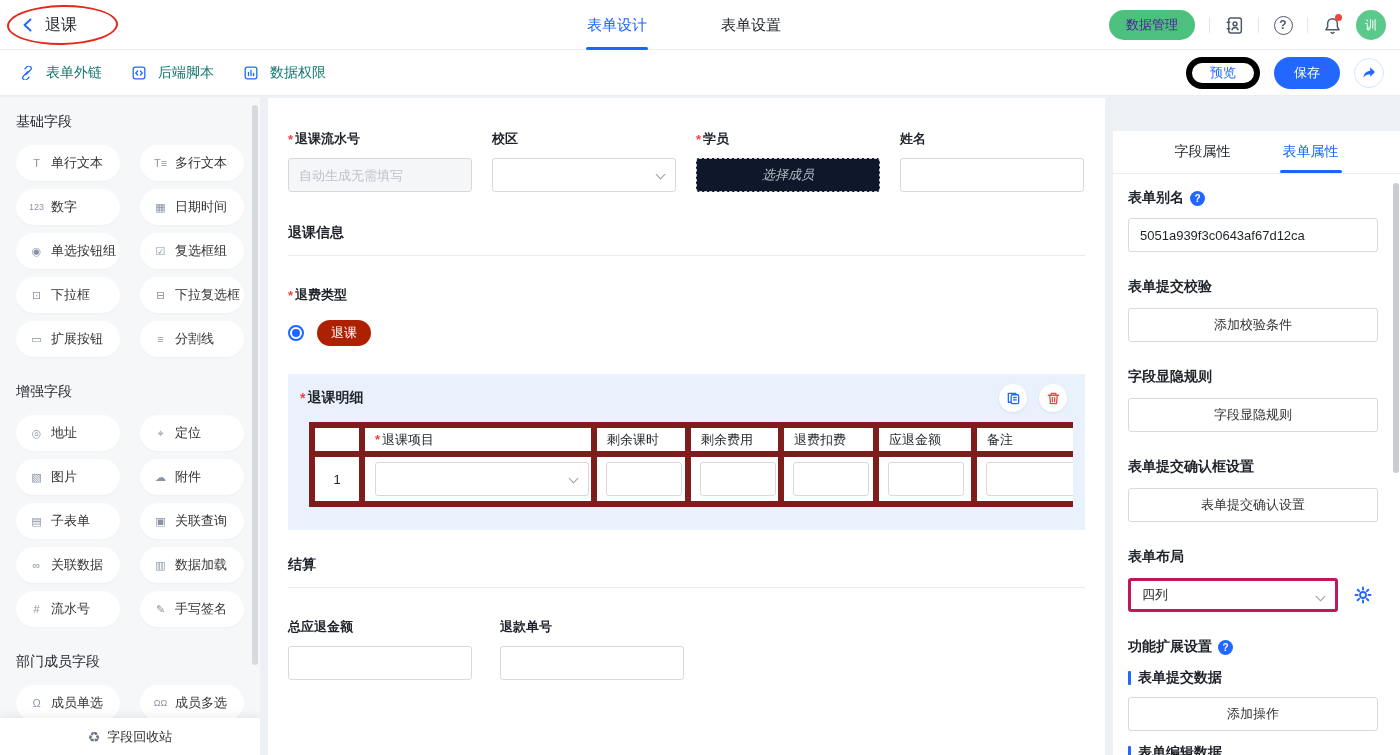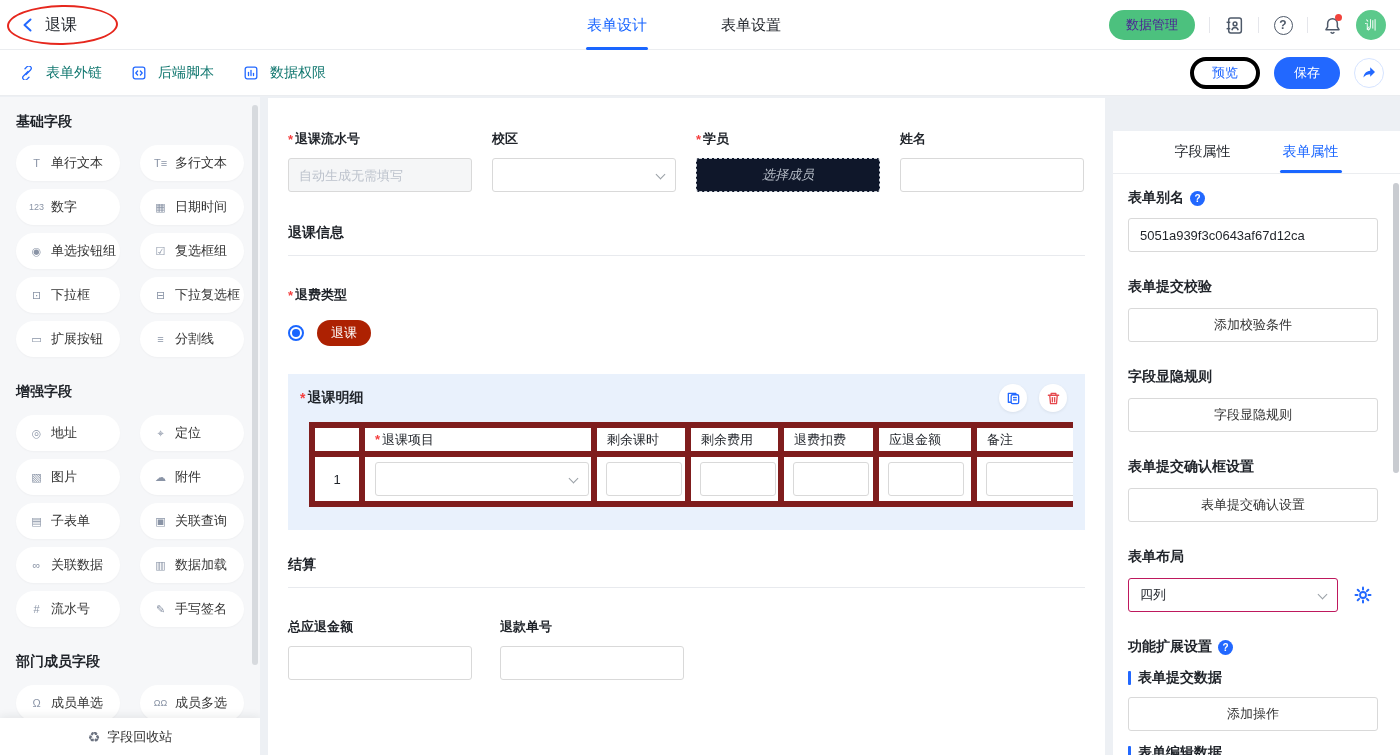--- a/index.html
+++ b/index.html
@@ -29,31 +29,31 @@
   .bell-dot { position:absolute; right:0px; top:-1px; width:7px; height:7px; background:#f1433c; border-radius:50%; }
   .avatar { width:30px; height:30px; border-radius:50%; background:#5bc98b; color:#fff;
     display:flex; align-items:center; justify-content:center; font-size:12px; cursor:pointer; }
 
   
   .tbar { position:absolute; left:0; top:50px; width:1400px; height:46px; background:#fff;
     border-bottom:1px solid #ebedf0; z-index:29; }
   .tbar-links { position:absolute; left:20px; top:0; height:46px; display:flex; gap:30px; align-items:center; }
   .tlink { display:flex; align-items:center; gap:12px; color:#0f766e; font-size:14px; cursor:pointer; }
   .tbar-right { position:absolute; right:16px; top:0; height:46px; display:flex; gap:14px; align-items:center; }
-  .btn-outline { height:32px; padding:0 18px; background:#fff; color:#2268ff; border:4px solid #000000;
+  .btn-outline { height:32px; padding:0 18px; background:#fff; color:#2268ff; border:6px solid #000000;
     border-radius:16px; font-size:13px; cursor:pointer; }
   .btn-primary { height:32px; padding:0 20px; background:#2268ff; color:#fff; border:none;
     border-radius:16px; font-size:13px; cursor:pointer; }
   .btn-share { width:30px; height:30px; border-radius:50%; background:#fff; border:1px solid #d6e4ff;
     display:flex; align-items:center; justify-content:center; cursor:pointer; }
 
   
   .sidebar { position:absolute; left:0; top:97px; width:260px; height:658px; background:#f6f7f9; overflow:hidden; }
   .sb-inner { padding:16px 16px 0 16px; }
-  .sb-title { font-size:14px; font-weight:700; color:#1f2329; }
+  .sb-title { font-size:14px; font-weight:400; color:#1f2329; }
   .sb-title.mt { margin-top:26px; }
   .sb-grid { margin-top:14px; display:grid; grid-template-columns:104px 104px; column-gap:20px; row-gap:8px; }
   .pill { height:36px; background:#fff; border-radius:18px; display:flex; align-items:center;
     padding-left:13px; gap:7px; font-size:13px; color:#333; cursor:grab; box-shadow:0 1px 2px rgba(31,35,41,.03); }
   .pill .pi { width:15px; text-align:center; color:#8a94a6; font-size:11px; flex:none; }
   .pill.stub { height:36px; }
   .sb-scroll { position:absolute; right:2px; top:8px; width:6px; height:560px; background:#d7dade; border-radius:3px; }
   .sb-footer { position:absolute; left:0; bottom:0; width:260px; height:37px; background:#fff;
     box-shadow:0 -2px 8px rgba(31,35,41,.08); display:flex; align-items:center; justify-content:center;
     gap:7px; font-size:13px; color:#333; cursor:pointer; z-index:5; }
@@ -111,21 +111,21 @@
   .p-body { padding:15px 22px 0 15px; }
   .p-label { font-size:14px; font-weight:700; color:#1f2329; display:flex; align-items:center; gap:6px; }
   .p-label.mt { margin-top:26px; }
   .q-blue { width:15px; height:15px; border-radius:50%; background:#2268ff; color:#fff; font-size:10px;
     font-weight:700; display:flex; align-items:center; justify-content:center; cursor:pointer; }
   .p-input { margin-top:11px; width:250px; height:34px; border:1px solid #d9d9d9; border-radius:3px;
     padding:0 11px; font-size:13px; color:#1f2329; outline:none; font-family:inherit; background:#fff; }
   .p-btn { margin-top:12px; width:250px; height:34px; background:#fff; border:1px solid #d9d9d9;
     border-radius:3px; font-size:13px; color:#333; cursor:pointer; font-family:inherit; }
   .p-layout-row { margin-top:12px; display:flex; align-items:center; gap:10px; }
-  .p-sel { position:relative; width:210px; height:34px; border:1px solid #be185d; border-radius:3px;
+  .p-sel { position:relative; width:210px; height:34px; border:3px solid #be185d; border-radius:3px;
     background:#fff; cursor:pointer; display:flex; align-items:center; padding:0 11px; font-size:13px; }
   .gear-btn { width:30px; height:30px; display:flex; align-items:center; justify-content:center; cursor:pointer; }
   .p-sub { margin-top:13px; display:flex; align-items:center; gap:7px; font-size:14px; font-weight:700; }
   .p-sub .bar { width:3px; height:14px; background:#2268ff; border-radius:1px; }
   .p-scroll { position:absolute; right:1px; top:52px; width:6px; height:290px; background:#c9ccd1; border-radius:3px; }
 </style>
 </head>
 <body>
 
 <div class="hdr">

